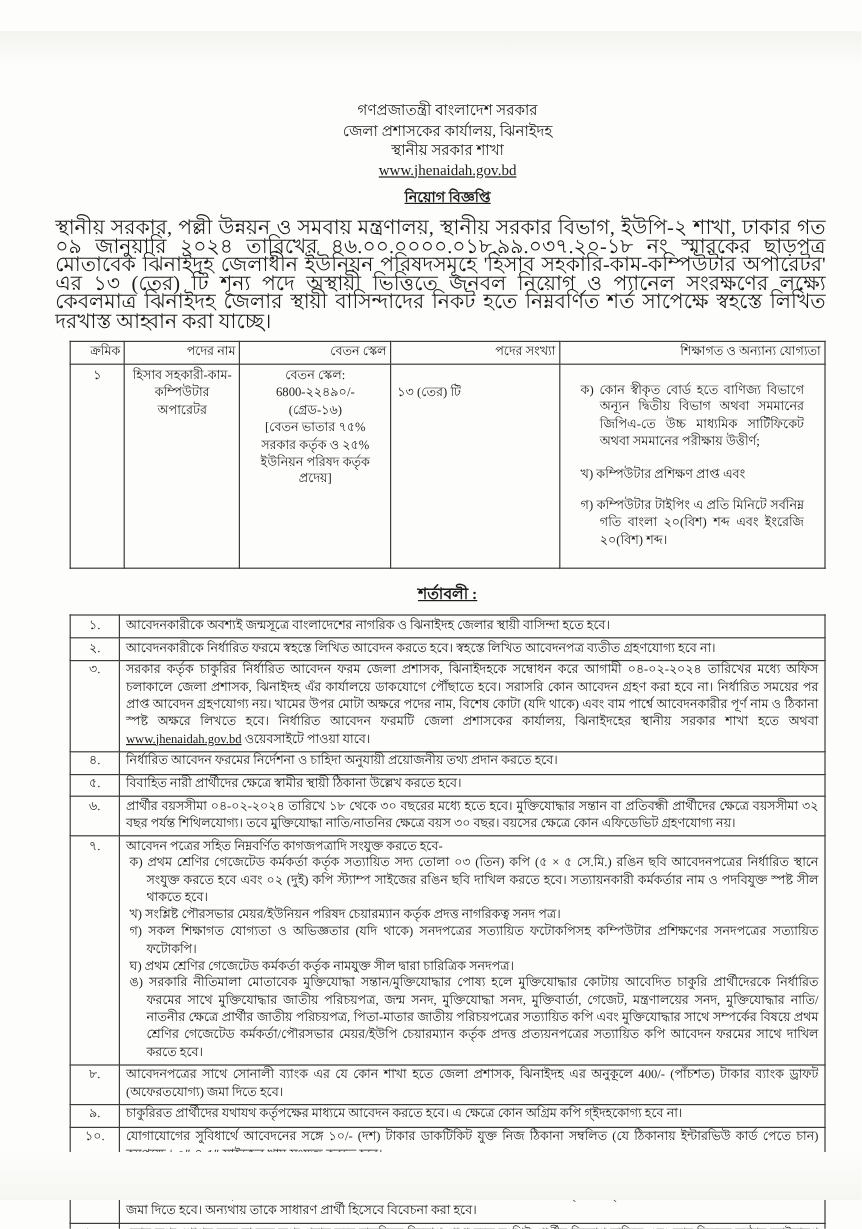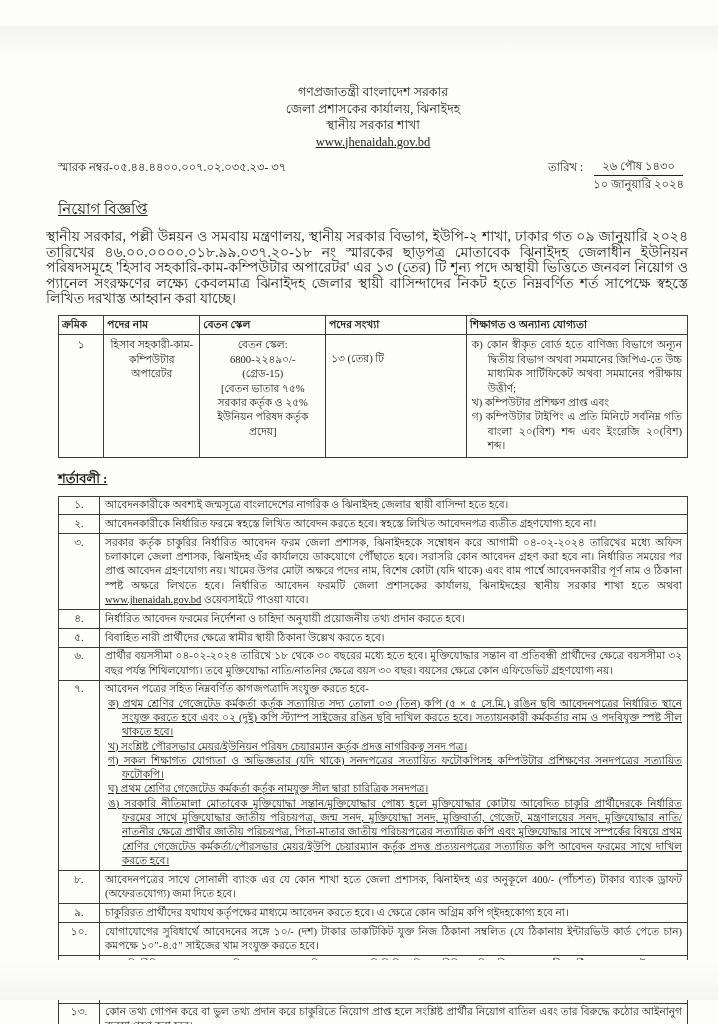--- a/index.html
+++ b/index.html
@@ -17,71 +17,61 @@
     background:linear-gradient(#fdfdfb,#f5f5f2);pointer-events:none;}
   .content{padding:84px 30px 0 58px;}
   .hdr{text-align:center;font-size:12.5px;line-height:16.5px;}
   .hdr .site{text-decoration:underline;}
   .memo-row{display:flex;justify-content:space-between;align-items:flex-start;
     margin-top:9px;font-size:11.5px;}
   .date-block{display:flex;gap:10px;margin-right:4px;align-items:flex-start;}
   .date-stack{text-align:center;line-height:15px;}
   .date-top{display:inline-block;padding:0 8px 1px 8px;border-bottom:1px solid #222;}
   .date-bottom{display:block;padding-top:1px;}
-  .title{text-align:left;margin-top:5px;font-size:15px;font-weight:normal;}
+  .title{text-align:center;margin-top:5px;font-size:12px;font-weight:bold;}
   .title span{text-decoration:underline;}
-  .intro{margin:7px 0 0 -12px;font-size:14px;line-height:15.6px;text-align:justify;}
+  .intro{margin:7px 0 0 -12px;font-size:17px;line-height:15.6px;text-align:justify;}
   table{border-collapse:collapse;width:100%;table-layout:fixed;}
   td,th{border:1px solid #3c3c3c;vertical-align:top;}
   .vtable{margin-top:8px;font-size:10.6px;line-height:14.4px;}
-  .vtable th{font-weight:bold;text-align:left;padding:2px 3px;}
+  .vtable th{font-weight:normal;text-align:right;padding:2px 3px;}
   .vtable td{padding:3px 5px;}
   .c-serial{width:6.5%;text-align:center;}
   .c-post{width:15%;}
   .c-pay{width:20%;}
   .c-count{width:22.5%;}
   .c-qual{width:36%;}
   .cell-center{text-align:center;}
   .count-val{text-align:left;margin-top:14px;}
-  .qual-item{padding-left:16px;text-indent:-16px;text-align:justify;margin:0;font-family:Liberation Serif, serif;}
-  .cond-heading{text-align:left;font-size:13px;font-weight:bold;margin:11px 0 6px 0;}
+  .qual-item{padding-left:16px;text-indent:-16px;text-align:justify;margin:12px;font-family:Liberation Serif, serif;}
+  .cond-heading{text-align:center;font-size:13px;font-weight:bold;margin:11px 0 6px 0;}
   .cond-heading span{text-decoration:underline;}
   .ctable{font-size:10.5px;line-height:14.3px;}
   .ctable td{padding:1.5px 5px 2px 5px;}
   .ctable td.no{width:36px;text-align:center;padding-left:2px;padding-right:2px;}
   .ctable td.tx{text-align:justify;}
-  .sub-item{padding-left:17px;text-indent:-14px;margin:0;text-decoration:underline;}
+  .sub-item{padding-left:17px;text-indent:-14px;margin:0;}
   .u{text-decoration:underline;}
 </style>
 </head>
 <body>
 
 <div class="page">
   <div class="scan-shade"></div>
   <div class="scan-shade2"></div>
 
   <div class="content">
 
     <div class="hdr">
       <div>গণপ্রজাতন্ত্রী বাংলাদেশ সরকার</div>
       <div>জেলা প্রশাসকের কার্যালয়, ঝিনাইদহ</div>
       <div>স্থানীয় সরকার শাখা</div>
       <div class="site">www.jhenaidah.gov.bd</div>
     </div>
 
-    <div class="memo-row">
-      <div>স্মারক নম্বর-০৫.৪৪.৪৪০০.০০৭.০২.০৩৫.২৩- ৩৭</div>
-      <div class="date-block">
-        <div>তারিখ :</div>
-        <div class="date-stack">
-          <span class="date-top">২৬ পৌষ ১৪৩০</span>
-          <span class="date-bottom">১০ জানুয়ারি ২০২৪</span>
-        </div>
-      </div>
-    </div>
 
     <div class="title">
       <span>নিয়োগ বিজ্ঞপ্তি</span>
     </div>
 
     <div class="intro">স্থানীয় সরকার, পল্লী উন্নয়ন ও সমবায় মন্ত্রণালয়, স্থানীয় সরকার বিভাগ, ইউপি-২ শাখা, ঢাকার গত ০৯ জানুয়ারি ২০২৪ তারিখের ৪৬.০০.০০০০.০১৮.৯৯.০৩৭.২০-১৮ নং স্মারকের ছাড়পত্র মোতাবেক ঝিনাইদহ জেলাধীন ইউনিয়ন পরিষদসমূহে 'হিসাব সহকারি-কাম-কম্পিউটার অপারেটর' এর ১৩ (তের) টি শূন্য পদে অস্থায়ী ভিত্তিতে জনবল নিয়োগ ও প্যানেল সংরক্ষণের লক্ষ্যে কেবলমাত্র ঝিনাইদহ জেলার স্থায়ী বাসিন্দাদের নিকট হতে নিম্নবর্ণিত শর্ত সাপেক্ষে স্বহস্তে লিখিত দরখাস্ত আহ্বান করা যাচ্ছে।</div>
 
     <table class="vtable">
       <thead>
         <tr>
@@ -91,21 +81,21 @@
           <th class="c-count">পদের সংখ্যা</th>
           <th class="c-qual">শিক্ষাগত ও অন্যান্য যোগ্যতা</th>
         </tr>
       </thead>
       <tbody>
         <tr>
           <td class="c-serial">১</td>
           <td class="c-post cell-center">হিসাব সহকারী-কাম-কম্পিউটার অপারেটর</td>
           <td class="c-pay cell-center">
             <div>বেতন স্কেল: 6800-২২৪৯০/-</div>
-            <div>(গ্রেড-15)</div>
+            <div>(গ্রেড-১৬)</div>
             <div>[বেতন ভাতার ৭৫% সরকার কর্তৃক ও ২৫% ইউনিয়ন পরিষদ কর্তৃক প্রদেয়]</div>
           </td>
           <td class="c-count">
             <div class="count-val">১৩ (তের) টি</div>
           </td>
           <td class="c-qual">
             <p class="qual-item">ক) কোন স্বীকৃত বোর্ড হতে বাণিজ্য বিভাগে অন্যূন দ্বিতীয় বিভাগ অথবা সমমানের জিপিএ-তে উচ্চ মাধ্যমিক সার্টিফিকেট অথবা সমমানের পরীক্ষায় উত্তীর্ণ;</p>
             <p class="qual-item">খ) কম্পিউটার প্রশিক্ষণ প্রাপ্ত এবং</p>
             <p class="qual-item">গ) কম্পিউটার টাইপিং এ প্রতি মিনিটে সর্বনিম্ন গতি বাংলা ২০(বিশ) শব্দ এবং ইংরেজি ২০(বিশ) শব্দ।</p>
           </td>

